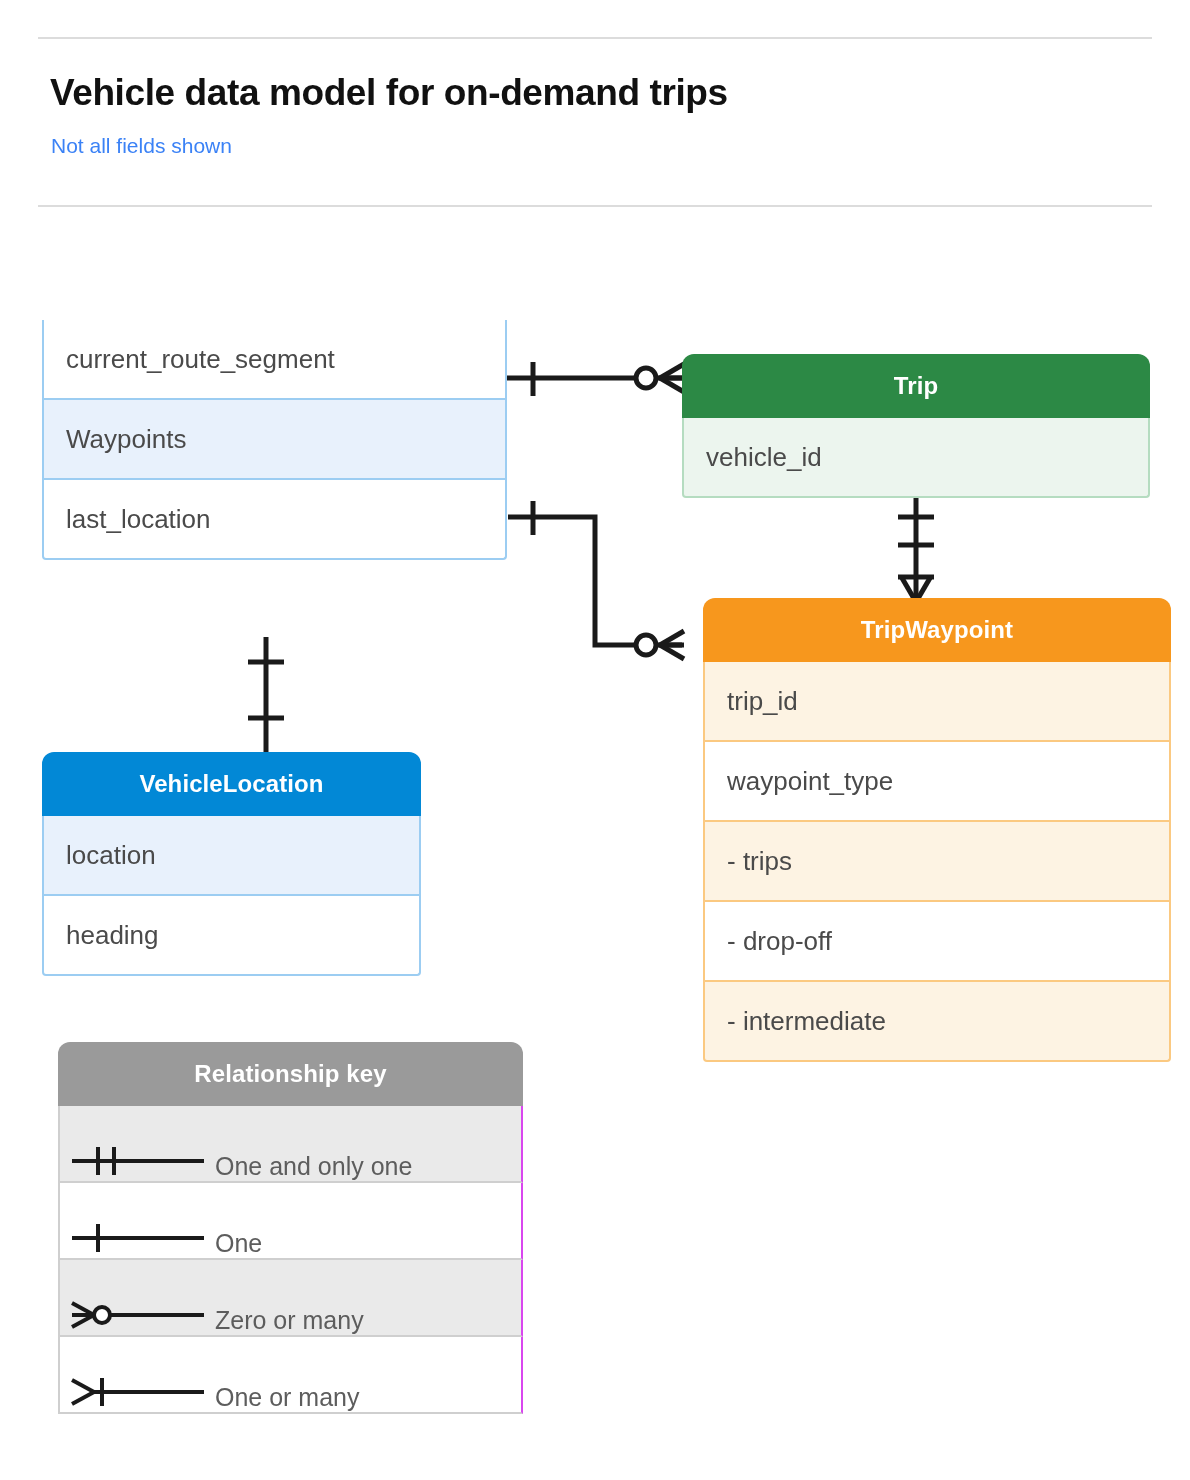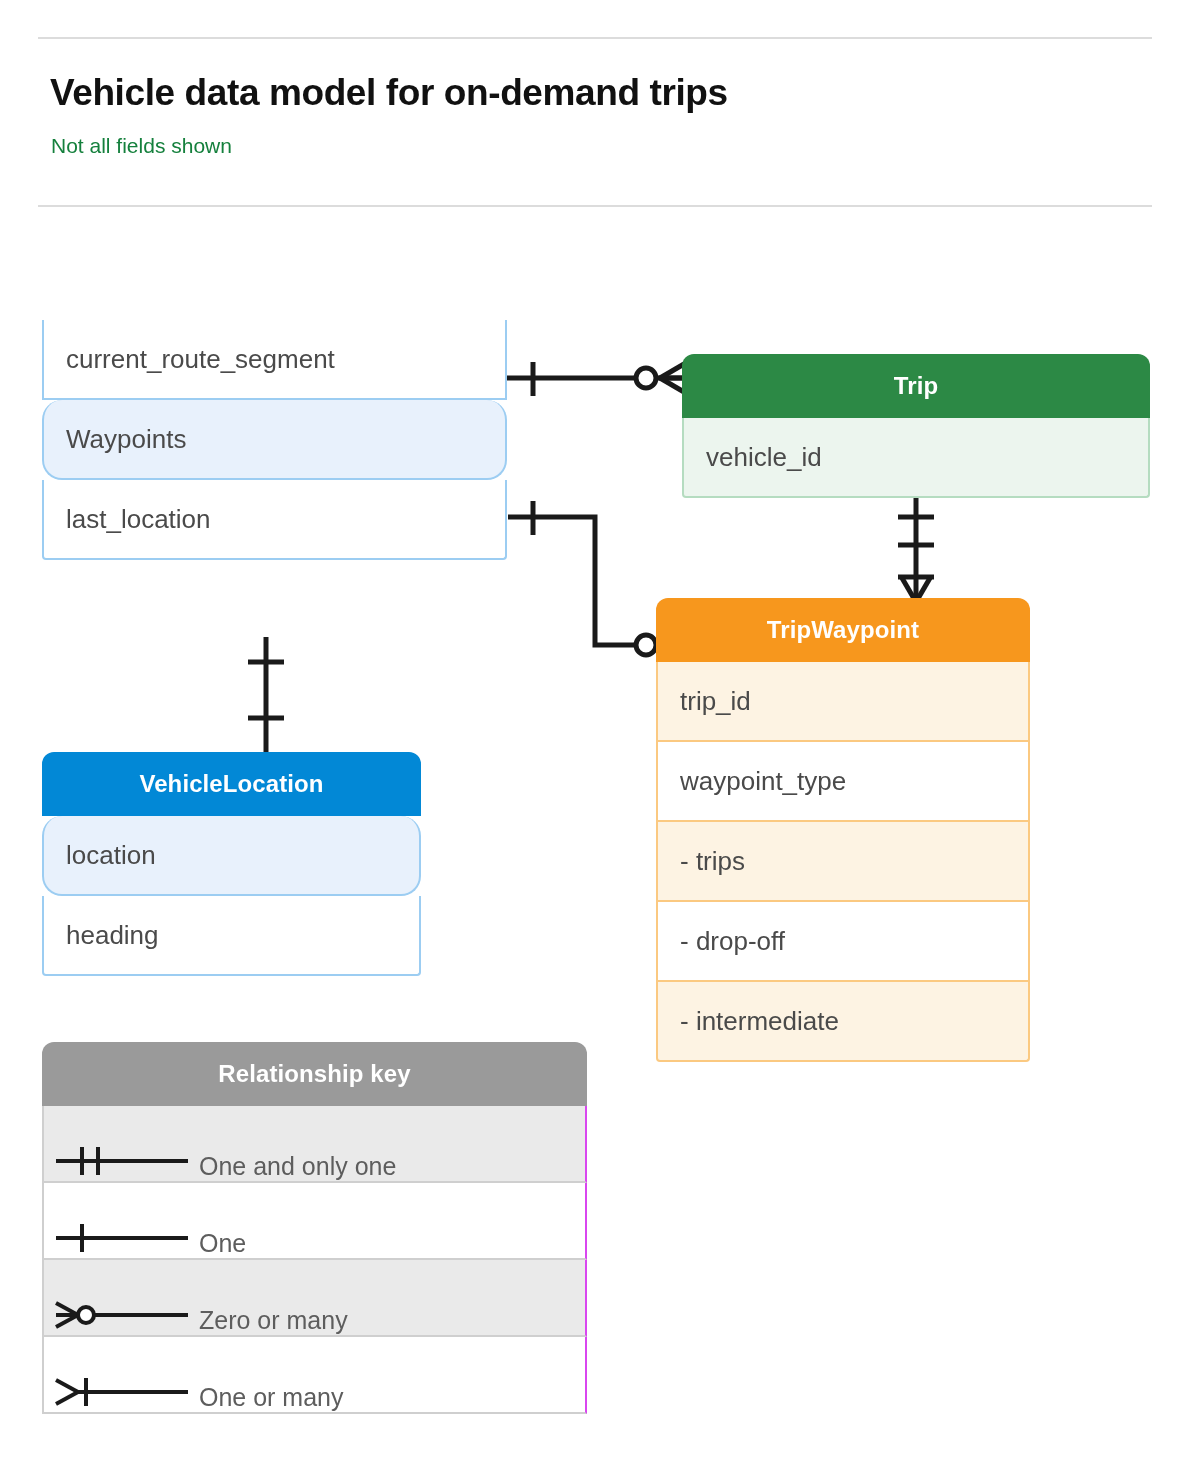--- a/index.html
+++ b/index.html
@@ -34,21 +34,21 @@
     font-weight: bold;
     color: #111111;
     letter-spacing: -0.4px;
     white-space: nowrap;
   }
   #page-subtitle {
     position: absolute;
     left: 51px;
     top: 134px;
     font-size: 21px;
-    color: #15803d;
+    color: #3b82f6;
     white-space: nowrap;
   }
 
   
   .entity {
     position: absolute;
     box-sizing: border-box;
   }
   .entity-header {
     height: 64px;
@@ -71,21 +71,21 @@
     box-sizing: border-box;
     border-left: 2px solid;
     border-right: 2px solid;
     border-bottom: 2px solid;
   }
   .entity-row.last { border-radius: 0 0 4px 4px; }
 
   
   .theme-blue .entity-header { background: #0288d6; }
   .theme-blue .entity-row { border-color: #9ccdf2; }
-  .row-blue-tint { background: #e8f1fc; border-radius: 20px; }
+  .row-blue-tint { background: #e8f1fc; }
   .row-white { background: #ffffff; }
 
   
   .theme-green .entity-header { background: #2c8945; }
   .theme-green .entity-row { border-color: #b5dcc0; }
   .row-green-tint { background: #ecf5ee; }
 
   
   .theme-orange .entity-header { background: #f7971d; }
   .theme-orange .entity-row { border-color: #fac濃; }
@@ -184,30 +184,30 @@
   <div class="entity-header">VehicleLocation</div>
   <div class="entity-row row-blue-tint">location</div>
   <div class="entity-row row-white last">heading</div>
 </div>
 
 <div class="entity theme-green" style="left:682px; top:334px; width:468px;margin-top:20px;">
   <div class="entity-header">Trip</div>
   <div class="entity-row row-green-tint last">vehicle_id</div>
 </div>
 
-<div class="entity theme-orange" style="left:656px; top:598px; width:374px;">
+<div class="entity theme-orange" style="left:703px; top:598px; width:468px;">
   <div class="entity-header">TripWaypoint</div>
   <div class="entity-row row-orange-tint">trip_id</div>
   <div class="entity-row row-white">waypoint_type</div>
   <div class="entity-row row-orange-tint">-  trips</div>
   <div class="entity-row row-white">-  drop-off</div>
   <div class="entity-row row-orange-tint last">-  intermediate</div>
 </div>
 
-<div class="entity theme-grey" style="left:42px; top:1042px; width:545px;">
+<div class="entity theme-grey" style="left:58px; top:1042px; width:465px;">
   <div class="entity-header">Relationship key</div>
 
   <div class="legend-row row-grey-tint">
     <div class="legend-symbol">
       <svg width="140" height="40" viewBox="0 0 140 40" xmlns="http://www.w3.org/2000/svg">
         <g stroke="#1a1a1a" stroke-width="4" fill="none">
           <line x1="4" y1="20" x2="136" y2="20"></line>
           <line x1="30" y1="6" x2="30" y2="34"></line>
           <line x1="46" y1="6" x2="46" y2="34"></line>
         </g>

